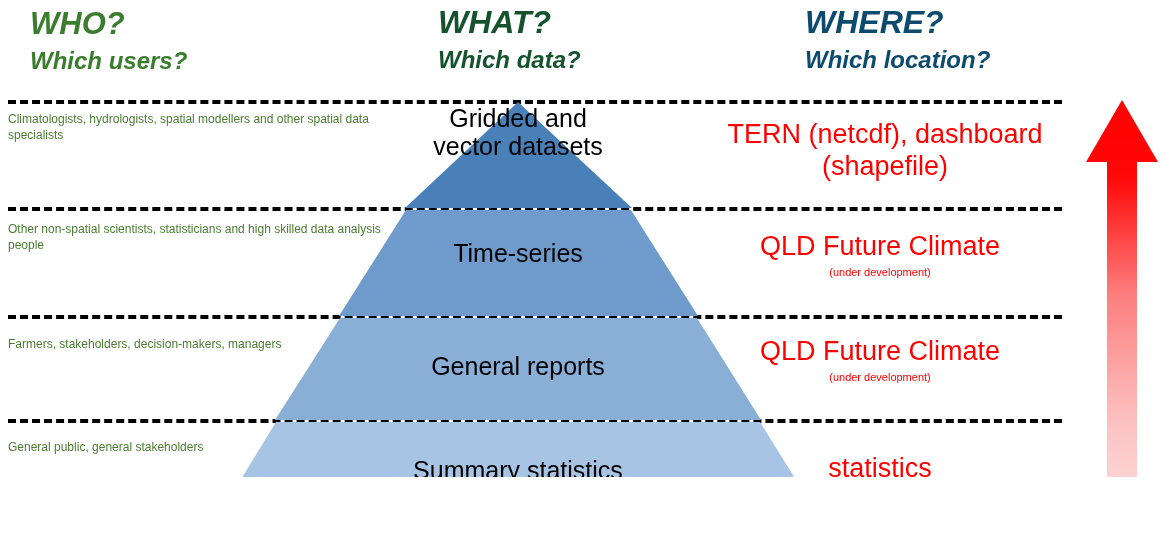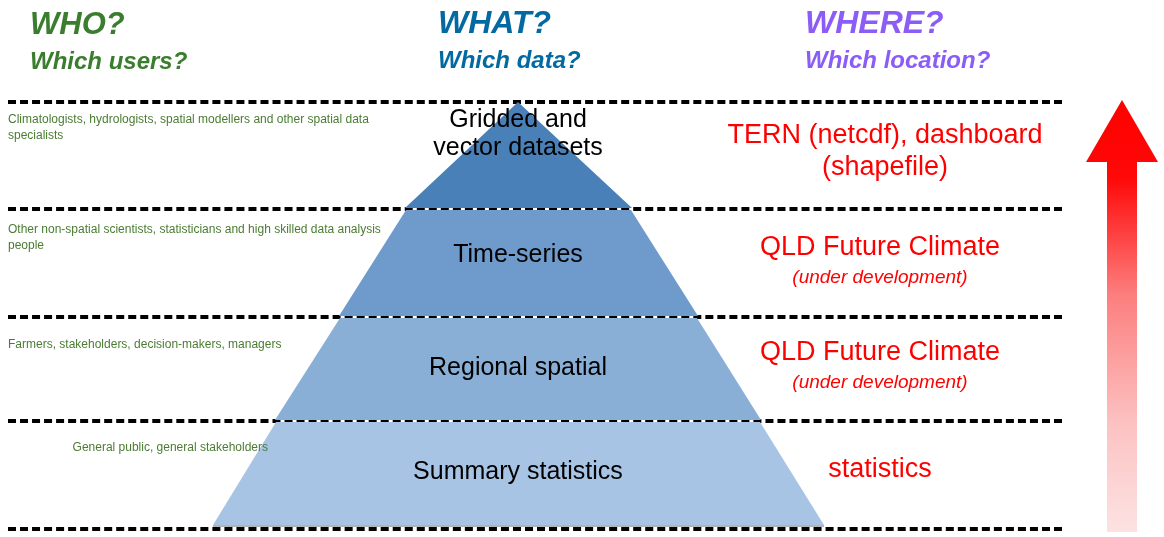--- a/index.html
+++ b/index.html
@@ -6,21 +6,21 @@
     margin: 0;
     padding: 0;
     background: #ffffff;
   }
   body {
     font-family: "Liberation Sans", sans-serif;
   }
   #canvas {
     position: relative;
     width: 1164px;
-    height: 537px;
+    height: 477px;
     background: #ffffff;
     overflow: hidden;
   }
 
   
   .col-header {
     position: absolute;
     font-style: italic;
     font-weight: bold;
     line-height: 1.0;
@@ -30,22 +30,22 @@
     font-size: 31px;
     display: block;
     letter-spacing: 0px;
   }
   .col-header .sub {
     font-size: 24px;
     display: block;
     margin-top: 10px;
   }
   #hdr-who   { left: 30px;  top: 8px;  color: #3B7D2E; }
-  #hdr-what  { left: 438px; top: 6px;  color: #0369a1; }
-  #hdr-where { left: 805px; top: 6px;  color: #8b5cf6; }
+  #hdr-what  { left: 438px; top: 6px;  color: #14532d; }
+  #hdr-where { left: 805px; top: 6px;  color: #0c4a6e; }
   #hdr-what .q   { font-size: 32px; }
   #hdr-where .q  { font-size: 32px; }
 
   
   .dash {
     position: absolute;
     left: 8px;
     width: 1054px;
     height: 0;
     border-top: 4px dashed #000000;
@@ -87,23 +87,22 @@
     color: #FF0000;
     text-align: center;
     line-height: 1.20;
   }
   .where-text .main {
     display: block;
     font-size: 27px;
   }
   .where-text .note {
     display: block;
-    font-size: 19px;
+    font-size: 11px;
     margin-top: 4px;
-    font-style: italic;
   }
 
   
   #arrow-wrap {
     position: absolute;
     left: 1085px;
     top: 96px;
     width: 74px;
     height: 438px;
   }
@@ -157,27 +156,27 @@
 
     <polygon points="406,210 631,210 698,316 339,316" fill="#6E9BCB"></polygon>
 
     <polygon points="518,102 632,208 405,208" fill="#4A80B8"></polygon>
 
     <line x1="213" y1="526" x2="824" y2="526" stroke="#9b9b9b" stroke-width="1.5"></line>
   </svg>
 
   <div class="tier-label" style="left:418px; width:200px; top:104px;">Gridded and vector datasets</div>
   <div class="tier-label" style="left:388px; width:260px; top:239px;">Time-series</div>
-  <div class="tier-label" style="left:368px; width:300px; top:352px;">Regional spatial</div>
+  <div class="tier-label" style="left:368px; width:300px; top:352px;">General reports</div>
   <div class="tier-label" style="left:358px; width:320px; top:456px;">Summary statistics</div>
 
   <div class="who-text" style="top:112px;">Climatologists, hydrologists, spatial modellers and other spatial data specialists</div>
   <div class="who-text" style="top:337px; width:310px;">Farmers, stakeholders, decision-makers, managers</div>
   <div class="who-text" style="top:222px;">Other non-spatial scientists, statisticians and high skilled data analysis people</div>
-  <div class="who-text" style="top:440px; width:260px;text-align:right;">General public, general stakeholders</div>
+  <div class="who-text" style="top:440px; width:260px;">General public, general stakeholders</div>
 
   <div class="where-text" style="left:700px; top:118px; width:370px;">
     <span class="main">TERN (netcdf), dashboard (shapefile)</span>
   </div>
   <div class="where-text" style="left:700px; top:230px; width:360px;">
     <span class="main">QLD Future Climate</span>
     <span class="note">(under development)</span>
   </div>
   <div class="where-text" style="left:700px; top:335px; width:360px;">
     <span class="main">QLD Future Climate</span>

